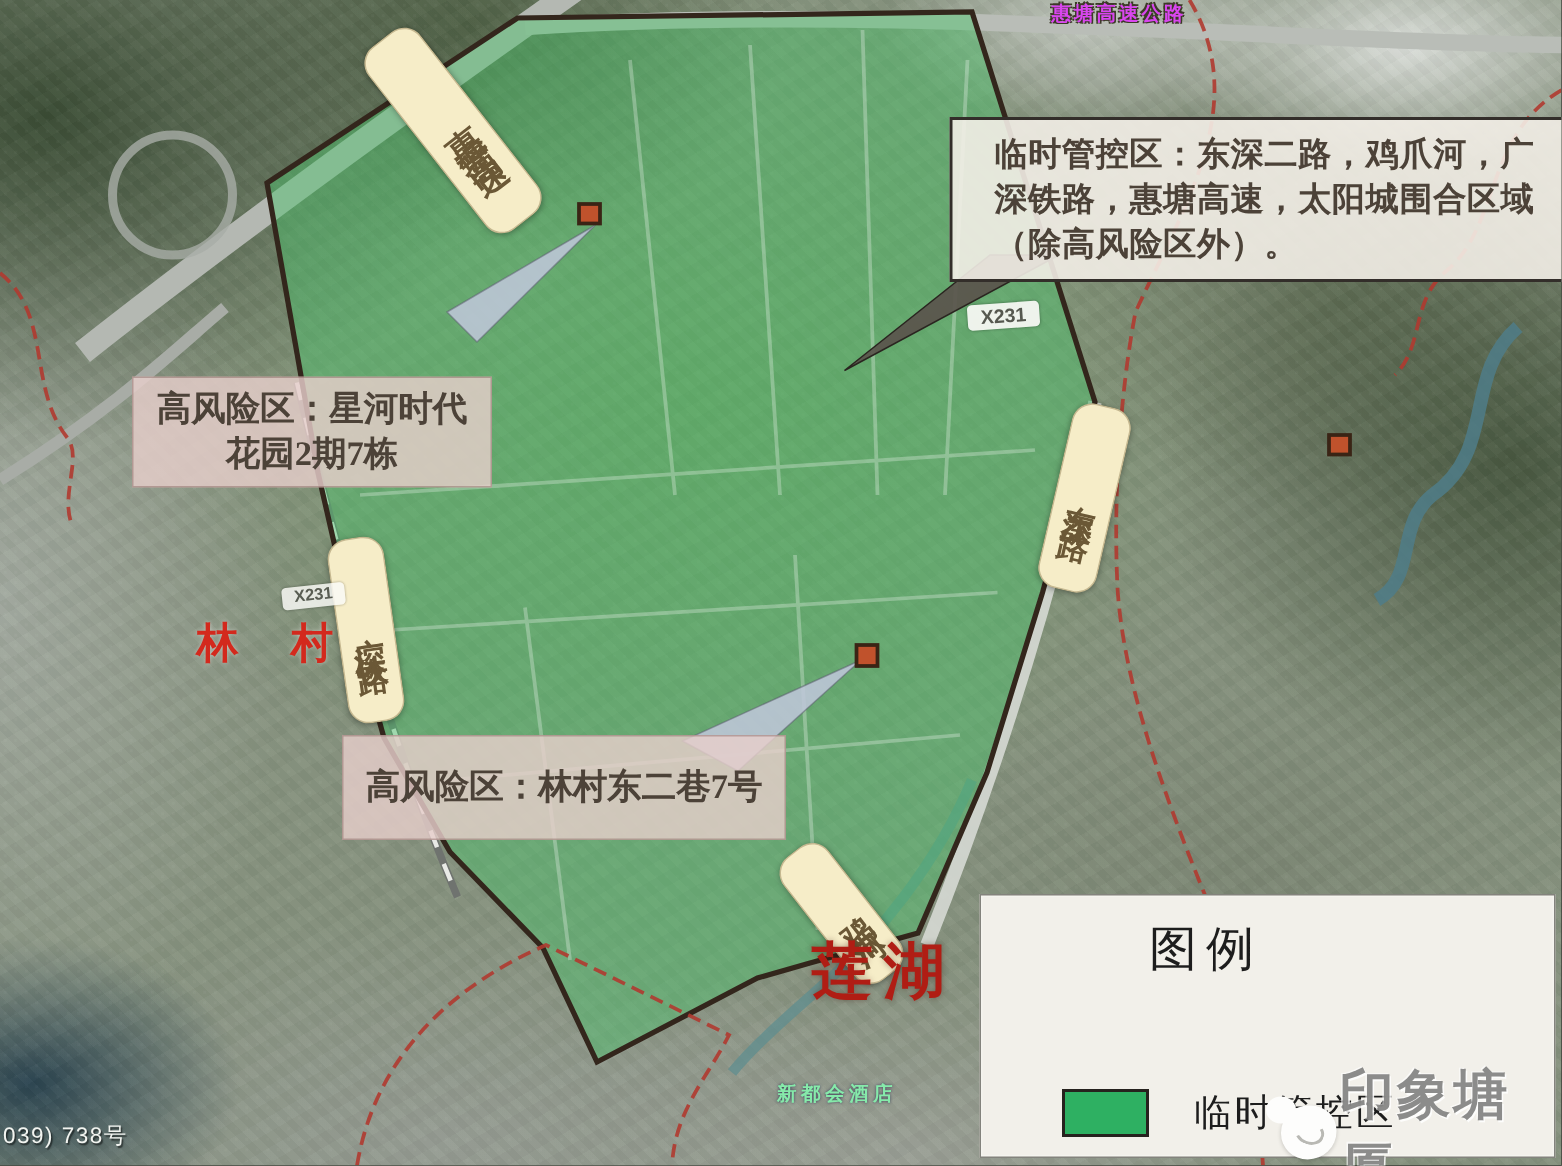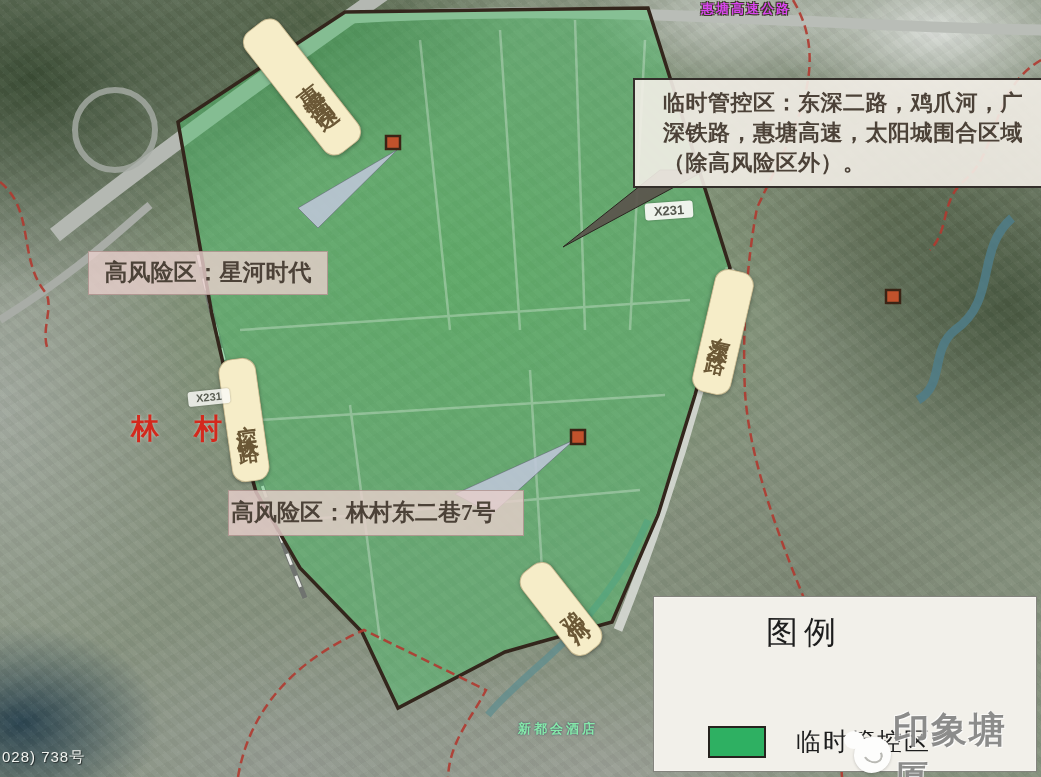--- a/index.html
+++ b/index.html
@@ -84,21 +84,21 @@
     left:633px;top:78px;width:362px;padding:8px 28px;
     background:rgba(243,238,231,.9);border:2px solid #332e2a;
     font-size:22px;line-height:1.36;letter-spacing:.5px;
   }
   .callout-star{
     left:88px;top:203px;width:234px;padding:6px 2px;text-align:center;
     background:rgba(230,206,203,.82);border:1px solid rgba(110,70,65,.35);
     font-size:23px;line-height:1.3;margin-top:48px;
   }
   .callout-lincun{
-    left:228px;top:490px;width:290px;padding:8px 2px;text-align:left;
+    left:228px;top:490px;width:290px;padding:20px 2px;text-align:center;
     background:rgba(230,206,203,.82);border:1px solid rgba(110,70,65,.35);
     font-size:23px;line-height:1.2;
   }
   
   .legend{
     position:absolute;z-index:4;left:653px;top:596px;width:382px;height:174px;
     background:#f2f0ea;border:1px solid #83837d;box-shadow:0 0 0 1px rgba(255,255,255,.25) inset;
     font-family:"Liberation Serif","DejaVu Serif",serif;color:#1d1d1d;
   }
   .legend-title{position:absolute;left:72px;top:14px;font-size:32px;letter-spacing:6px;margin-left:40px;}
@@ -183,29 +183,31 @@
 
   <div class="pill pill-huitang">惠塘高速</div>
   <div class="pill pill-guangshen">广深铁路</div>
   <div class="pill pill-dongshen">东深二路</div>
   <div class="pill pill-jizhua">鸡爪河</div>
 
   <div class="x231 x231-a">X231</div>
   <div class="x231 x231-b">X231</div>
   <div class="lbl-toproad">惠塘高速公路</div>
   <div class="lbl-lincun">林 村</div>
+  <div class="lbl-lianhu">莲湖</div>
   <div class="lbl-hotel">新都会酒店</div>
-  <div class="lbl-docnum">028) 738号</div>
+  <div class="lbl-docnum">039) 738号</div>
 
   <div class="callout callout-control">
     <span>临时管控区：东深二路，鸡爪河，广深铁路，惠塘高速，太阳城围合区域（除高风险区外）。</span>
   </div>
 
   <div class="callout callout-star">
     <div>高风险区：星河时代</div>
+    <div>花园2期7栋</div>
   </div>
 
   <div class="callout callout-lincun">
     <span>高风险区：林村东二巷7号</span>
   </div>
 
   <div class="legend">
     <div class="legend-title">图例</div>
     <div class="legend-row r2">
       <div class="legend-swatch green"></div>

